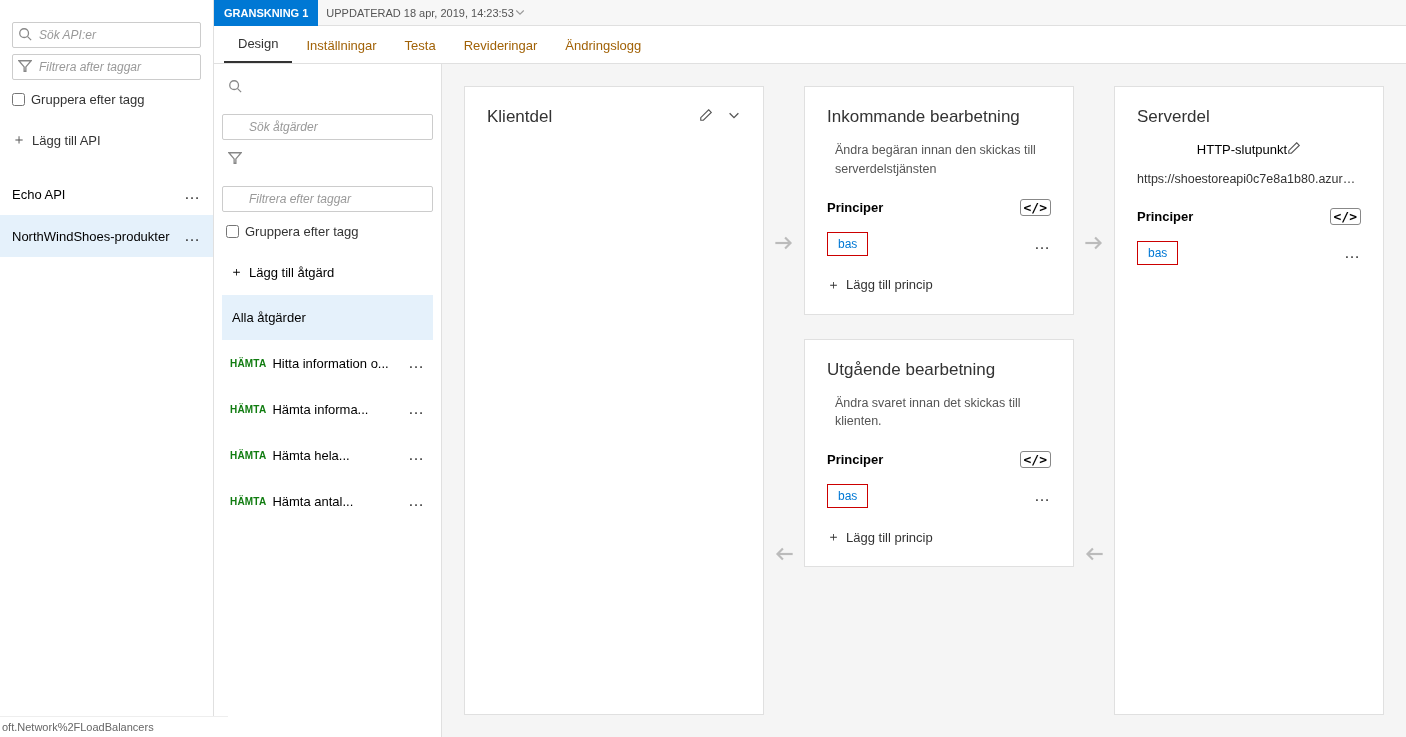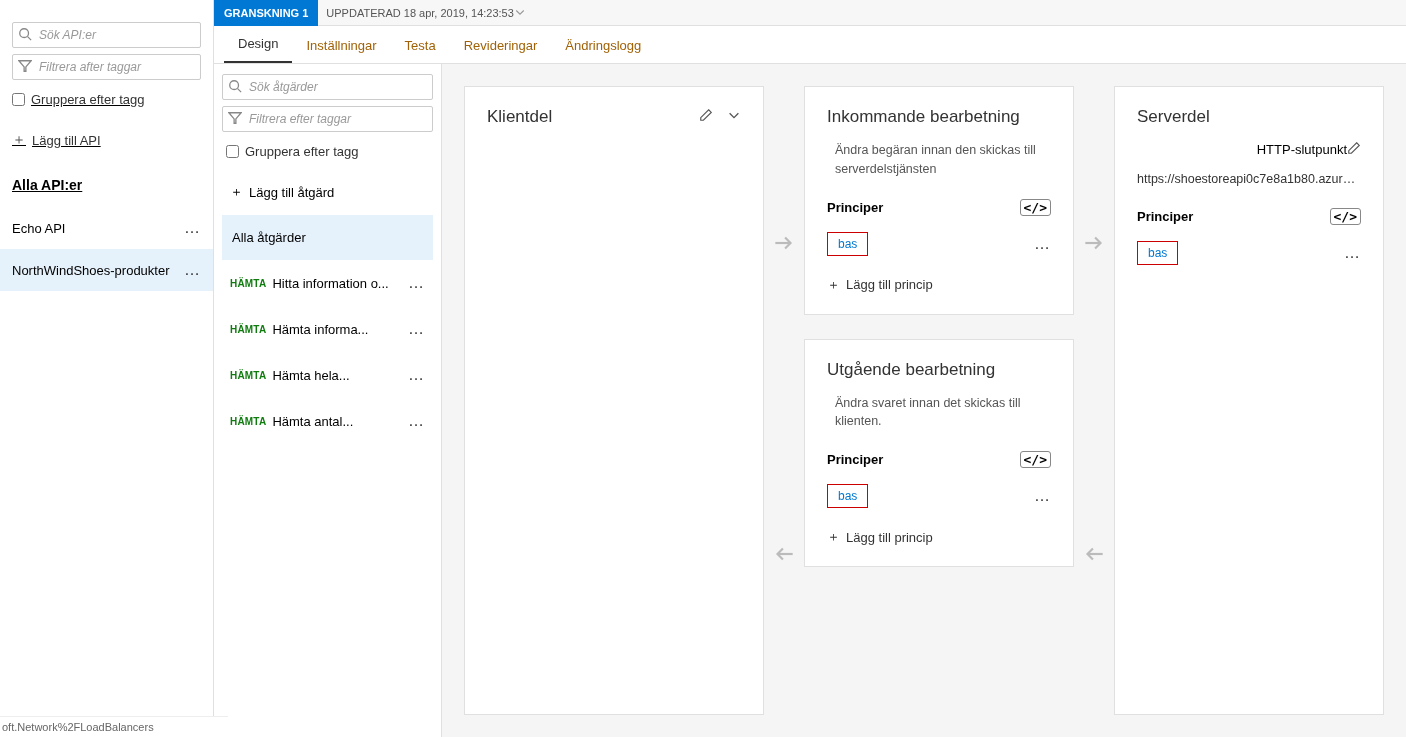--- a/index.html
+++ b/index.html
@@ -2,21 +2,21 @@
 <html><head>
 <meta charset="utf-8">
 <style>
 * { box-sizing: border-box; margin: 0; padding: 0; font-family: 'Segoe UI', Arial, sans-serif; }
 body { width: 1406px; height: 737px; background: #fff; overflow: hidden; position: relative; }
 
 .app { display: flex; height: 100%; }
 
 
 .left-sidebar { width: 228px; border-right: 1px solid #e0e0e0; padding: 10px 0; background: #fff; display:flex; flex-direction:column;}
-.ls-inner{padding:12px 12px 10px 12px;text-decoration:underline;}
+.ls-inner{padding:12px 12px 10px 12px;}
 .input-wrap { position: relative; margin-bottom: 6px; }
 .input-wrap input {
   width: 100%; height: 26px; padding: 0 6px 0 26px;
   border: 1px solid #ccc; border-radius: 2px;
   font-size: 12px; color: #333; font-style: italic;
 }
 .input-wrap .icon { position: absolute; left: 6px; top: 5px; width: 14px; height: 14px; color: #888; }
 input::placeholder { color: #999; font-style: italic; }
 
 .chk-row { display: flex; align-items: center; font-size: 13px; color: #333; padding: 6px 0 10px; }
@@ -40,21 +40,21 @@
 .revbar .chev{ color:#888; }
 
 .tabs { display:flex; border-bottom:1px solid #e0e0e0; padding:0 10px; height:38px; align-items:flex-end;}
 .tab { padding:10px 14px; font-size:13px; color:#a16207; cursor:pointer;}
 .tab.active { color:#333; border-bottom:2px solid #333; }
 
 .main-flex { display:flex; flex:1; overflow:hidden;}
 
 
 .ops-col { width:228px; border-right:1px solid #e0e0e0; padding:10px 8px; }
-.ops-col .input-wrap input{ font-style:italic; }
+.ops-col .input-wrap input{ font-style:italic;margin-top:40px; }
 .op-item { display:flex; align-items:center; justify-content:space-between; padding:14px 8px; font-size:13px; position:relative; }
 .op-item.sel{ background:#e5f1fb; }
 .op-item .opname{ display:flex; align-items:center; gap:6px; overflow:hidden;}
 .op-item .opname .txt{ white-space:nowrap; overflow:hidden; text-overflow:ellipsis; max-width:120px;}
 .op-item.sel .txt{ outline:1px dashed #0078d4; padding:1px 2px;}
 .method { color:#107c10; font-weight:700; font-size:10px; letter-spacing:0.2px;}
 .ops-add{ display:flex; align-items:center; gap:6px; padding:14px 8px; font-size:13px;}
 
 
 .canvas { flex:1; background:#f5f5f5; padding:22px; display:grid; grid-template-columns: 300px 40px 270px 40px 270px; grid-template-rows: 1fr; gap:14px 0; overflow:auto; }
@@ -65,21 +65,21 @@
 .codeicn{ font-family:monospace; font-size:13px; border:1px solid #888; border-radius:3px; padding:0 3px; cursor:pointer;}
 .bas{ display:inline-block; border:1.5px solid #cc0000; color:#0078d4; font-size:12px; padding:4px 10px;}
 .row-flex{ display:flex; justify-content:space-between; align-items:center; margin-bottom:14px;}
 .add-pol{ display:flex; align-items:center; gap:6px; font-size:13px; color:#333; padding-top:6px;}
 .url{ font-size:12.5px; color:#333; white-space:nowrap; overflow:hidden; text-overflow:ellipsis;}
 .arrow-col{ display:flex; flex-direction:column; justify-content:center; align-items:center; }
 .arrow{ color:#bbb; font-size:28px; line-height:1; }
 .stack{ display:flex; flex-direction:column; gap:24px; }
 .title-icons{ display:flex; gap:14px; color:#555;}
 .title-icons svg{ cursor:pointer;}
-.endpoint-row{ display:flex; justify-content:flex-end; align-items:center; margin-bottom:14px; font-size:13px;}
+.endpoint-row{ display:flex; justify-content:center; align-items:center; margin-bottom:14px; font-size:13px;}
 </style>
 </head>
 <body>
 
 <div class="app">
 
   <div class="left-sidebar">
     <div class="ls-inner">
       <div class="input-wrap">
         <span class="icon">
@@ -99,21 +99,20 @@
         <input placeholder="Filtrera after taggar" style="">
       </div>
       <label class="chk-row">
         <input type="checkbox" style="">
         <span>Gruppera efter tagg</span>
       </label>
       <div class="add-row">
         <span class="plus">＋</span>
         <span>Lägg till API</span>
       </div>
-      <div class="section-title">Alla API:er</div>
     </div>
     <div class="api-item">
       <span>Echo API</span>
       <span class="dots">…</span>
     </div>
     <div class="api-item sel">
       <span style="overflow:hidden; text-overflow:ellipsis; white-space:nowrap; max-width:170px;">NorthWindShoes-produkter</span>
       <span class="dots">…</span>
     </div>
     <div class="status">oft.Network%2FLoadBalancers</div>

